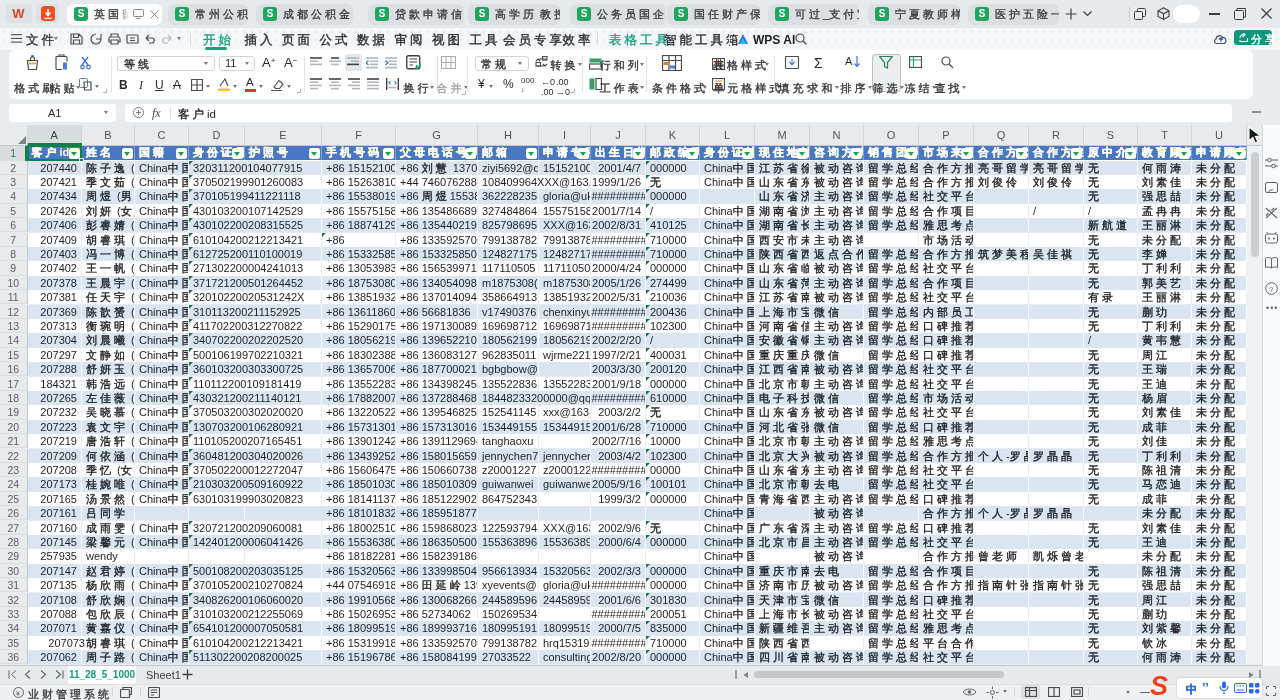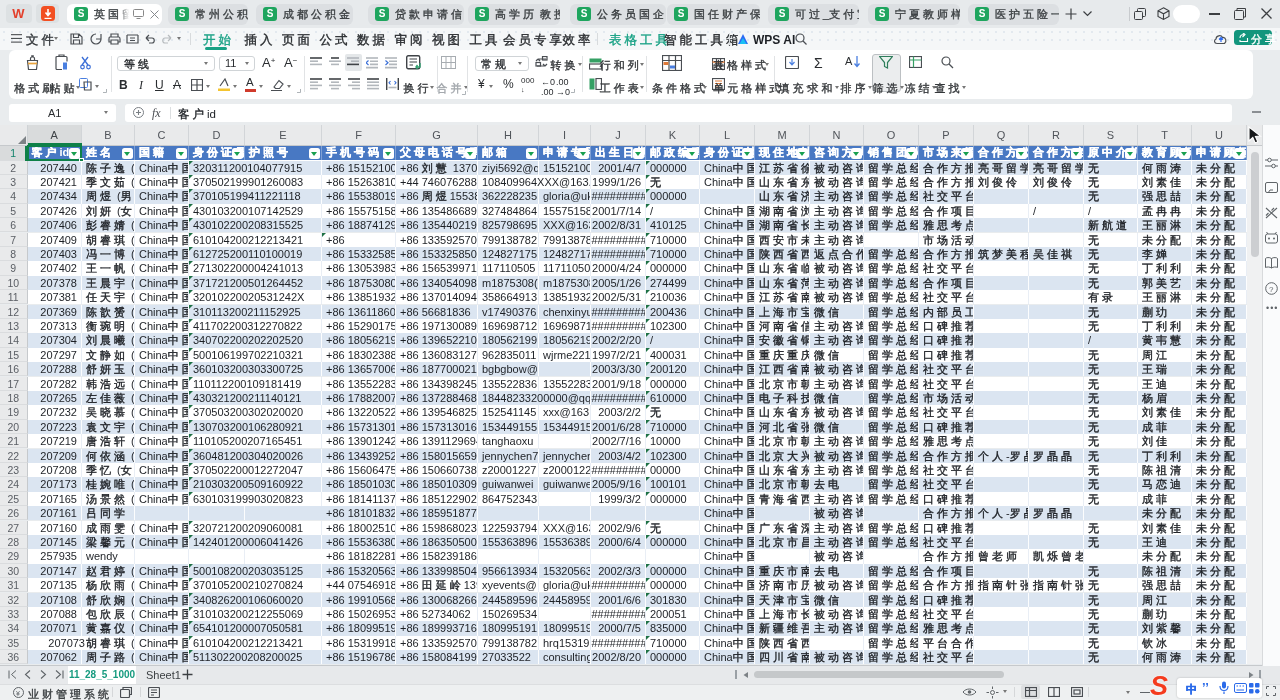--- a/index.html
+++ b/index.html
@@ -839,21 +839,21 @@
 <div class="dc" style="left:755px;top:362.1px;width:55px;height:14.4px;line-height:14.4px;border-right:1px solid rgba(255,255,255,.9);"><span class="k">江西省南昌市</span></div>
 <div class="dc" style="left:810px;top:362.1px;width:54px;height:14.4px;line-height:14.4px;border-right:1px solid rgba(255,255,255,.9);"><span class="k">被动咨询</span></div>
 <div class="dc" style="left:864px;top:362.1px;width:55px;height:14.4px;line-height:14.4px;border-right:1px solid rgba(255,255,255,.9);"><span class="k">留学总经办事</span></div>
 <div class="dc" style="left:919px;top:362.1px;width:55px;height:14.4px;line-height:14.4px;border-right:1px solid rgba(255,255,255,.9);"><span class="k">社交平台</span>./</div>
 <div class="dc" style="left:974px;top:362.1px;width:55px;height:14.4px;line-height:14.4px;border-right:1px solid rgba(255,255,255,.9);"></div>
 <div class="dc" style="left:1029px;top:362.1px;width:55px;height:14.4px;line-height:14.4px;border-right:1px solid rgba(255,255,255,.9);"></div>
 <div class="dc" style="left:1084px;top:362.1px;width:54px;height:14.4px;line-height:14.4px;border-right:1px solid rgba(255,255,255,.9);"><span class="k">无</span></div>
 <div class="dc" style="left:1138px;top:362.1px;width:54px;height:14.4px;line-height:14.4px;border-right:1px solid rgba(255,255,255,.9);"><span class="k">王瑞</span></div>
 <div class="dc" style="left:1192px;top:362.1px;width:55px;height:14.4px;line-height:14.4px;border-right:1px solid rgba(255,255,255,.9);"><span class="k">未分配</span></div>
 <div class="ab" style="left:27.5px;top:376.5px;width:1219.5px;height:14.4px;background:#ffffff"></div>
-<div class="dc dcr" style="left:27.5px;top:376.5px;width:54.5px;height:14.4px;line-height:14.4px;border-right:1px solid #e9eef5;">207282</div>
+<div class="dc dcr" style="left:27.5px;top:376.5px;width:54.5px;height:14.4px;line-height:14.4px;border-right:1px solid #e9eef5;">184321</div>
 <div class="dc" style="left:82px;top:376.5px;width:53px;height:14.4px;line-height:14.4px;border-right:1px solid #e9eef5;"><span class="k">韩浩远</span> (<span class="k">男</span>)</div>
 <div class="dc" style="left:135px;top:376.5px;width:54px;height:14.4px;line-height:14.4px;border-right:1px solid #e9eef5;">China<span class="k">中国</span></div>
 <div class="dc" style="left:189px;top:376.5px;width:133px;height:14.4px;line-height:14.4px;border-right:1px solid #e9eef5;">110112200109181419</div>
 <div class="tri" style="left:189px;top:376.5px"></div>
 <div class="dc" style="left:322px;top:376.5px;width:74px;height:14.4px;line-height:14.4px;border-right:1px solid #e9eef5;">+86 135522836</div>
 <div class="dc" style="left:396px;top:376.5px;width:82px;height:14.4px;line-height:14.4px;border-right:1px solid #e9eef5;">+86 13439824523</div>
 <div class="dc" style="left:478px;top:376.5px;width:61px;height:14.4px;line-height:14.4px;border-right:1px solid #e9eef5;">135522836</div>
 <div class="dc" style="left:539px;top:376.5px;width:52px;height:14.4px;line-height:14.4px;border-right:1px solid #e9eef5;">135522836</div>
 <div class="dc dcr" style="left:591px;top:376.5px;width:55px;height:14.4px;line-height:14.4px;border-right:1px solid #e9eef5;">2001/9/18</div>
 <div class="dc" style="left:646px;top:376.5px;width:54px;height:14.4px;line-height:14.4px;border-right:1px solid #e9eef5;">000000</div>

